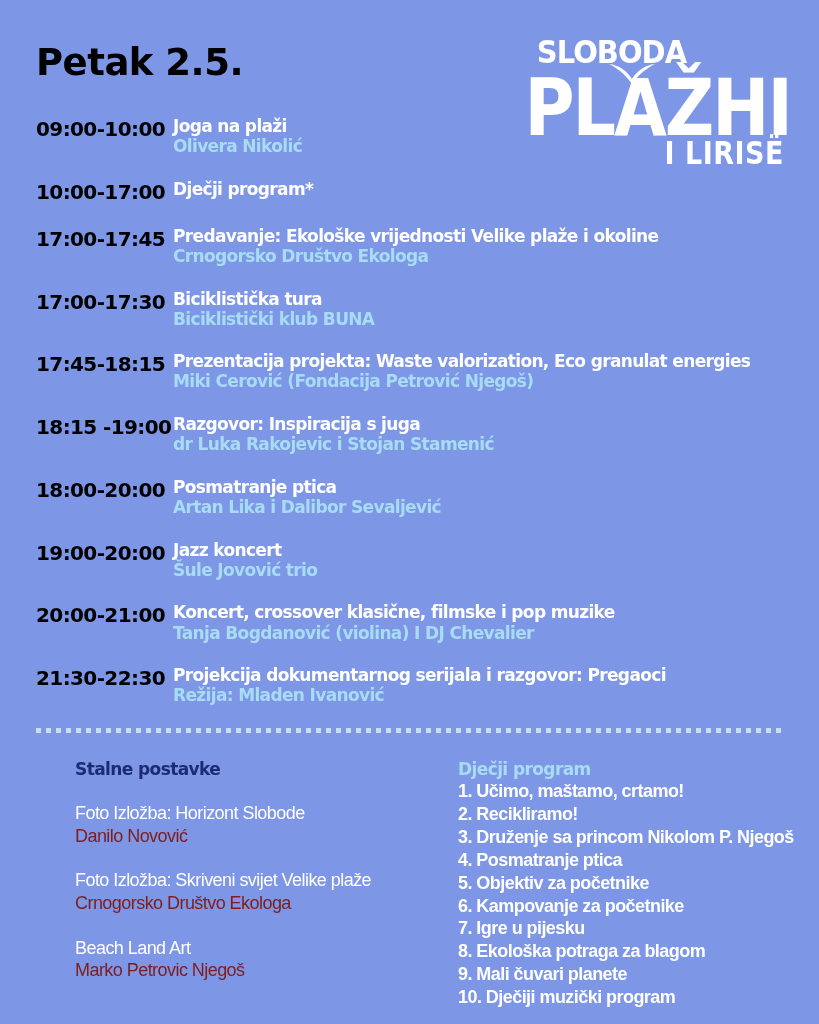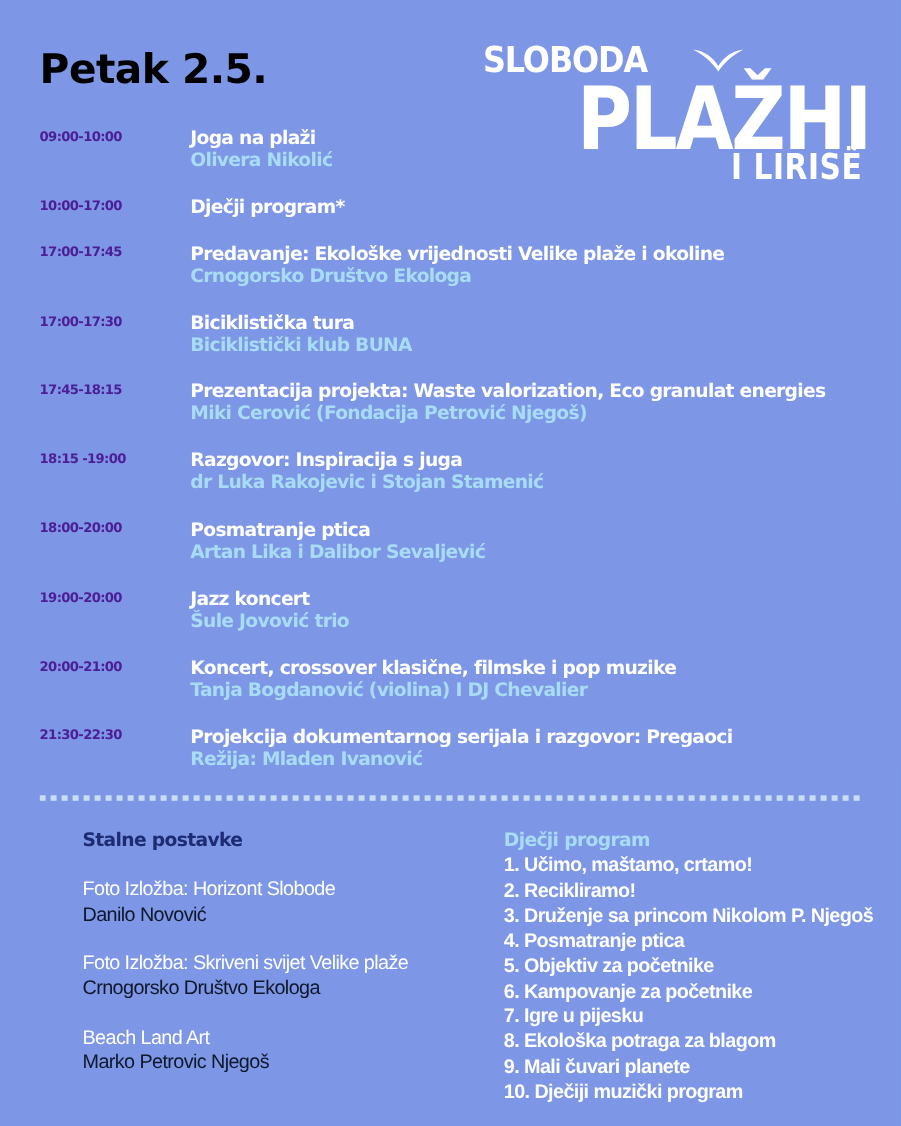--- a/index.html
+++ b/index.html
@@ -36,20 +36,21 @@
     line-height:0.82;
     color:#ffffff;
     font-family:"DejaVu Sans", sans-serif;
     font-weight:bold;
   }
   .logo-row1 {
     display:flex;
     align-items:center;
     justify-content:flex-start;
     height:30px;
+    flex-direction:column;
   }
   .logo-sloboda {
     font-size:29px;
     letter-spacing:-1.0px;
     transform:scaleY(1.12);
     transform-origin:left bottom;
   }
   .bird-icon {
     margin-left:40px;
     margin-top:-4px;
@@ -80,23 +81,23 @@
     margin-top:-4px;
   }
   .event-row {
     display:flex;
     align-items:flex-start;
     margin-bottom:22px;
   }
   .event-time {
     flex:0 0 137px;
     font-family:"DejaVu Sans", sans-serif;
-    font-size:12px;
-    font-weight:bold;
-    color:#4c1d95;
+    font-size:20px;
+    font-weight:bold;
+    color:#000000;
     letter-spacing:-0.6px;
     padding-top:1px;
     white-space:nowrap;
   }
   .event-body { flex:1 1 auto; min-width:0; }
   .event-title {
     font-family:"DejaVu Sans", sans-serif;
     font-size:17px;
     font-weight:bold;
     color:#ffffff;
@@ -155,21 +156,21 @@
     font-weight:normal;
     color:#ffffff;
     letter-spacing:-0.55px;
     line-height:1.26;
     white-space:nowrap;
   }
   .exhibit-sub {
     font-family:"Liberation Sans", sans-serif;
     font-size:18px;
     font-weight:normal;
-    color:#0f172a;
+    color:#7f1d1d;
     letter-spacing:-0.55px;
     line-height:1.26;
     white-space:nowrap;
   }
   .kids-list { list-style:none; }
   .kids-item {
     font-family:"Liberation Sans", sans-serif;
     font-size:18px;
     font-weight:bold;
     color:#ffffff;

